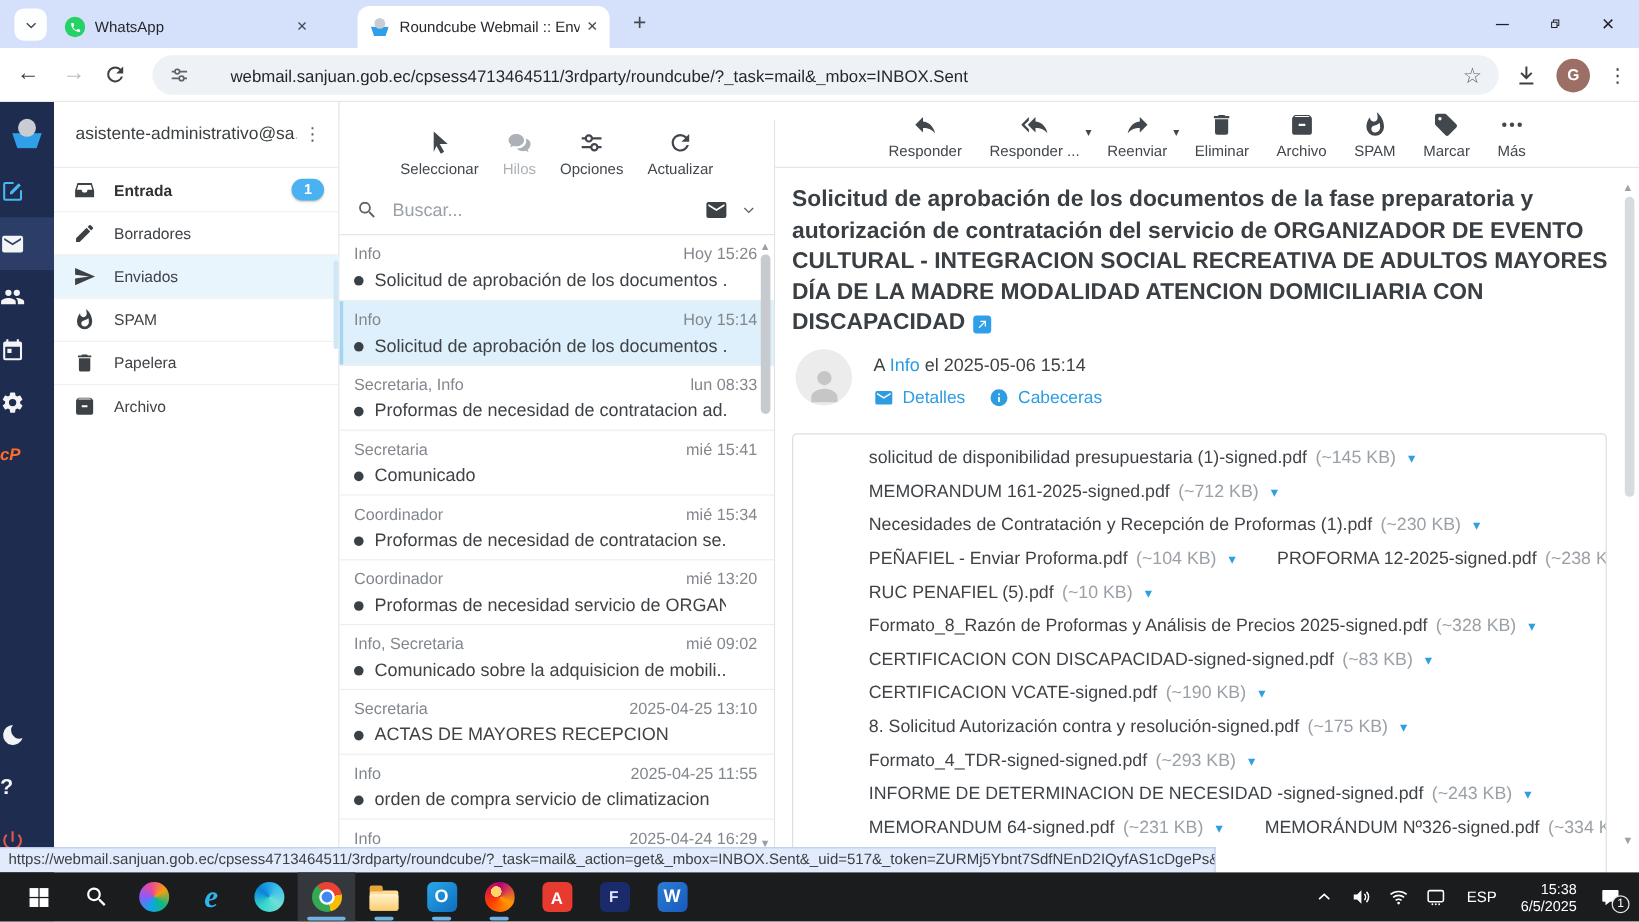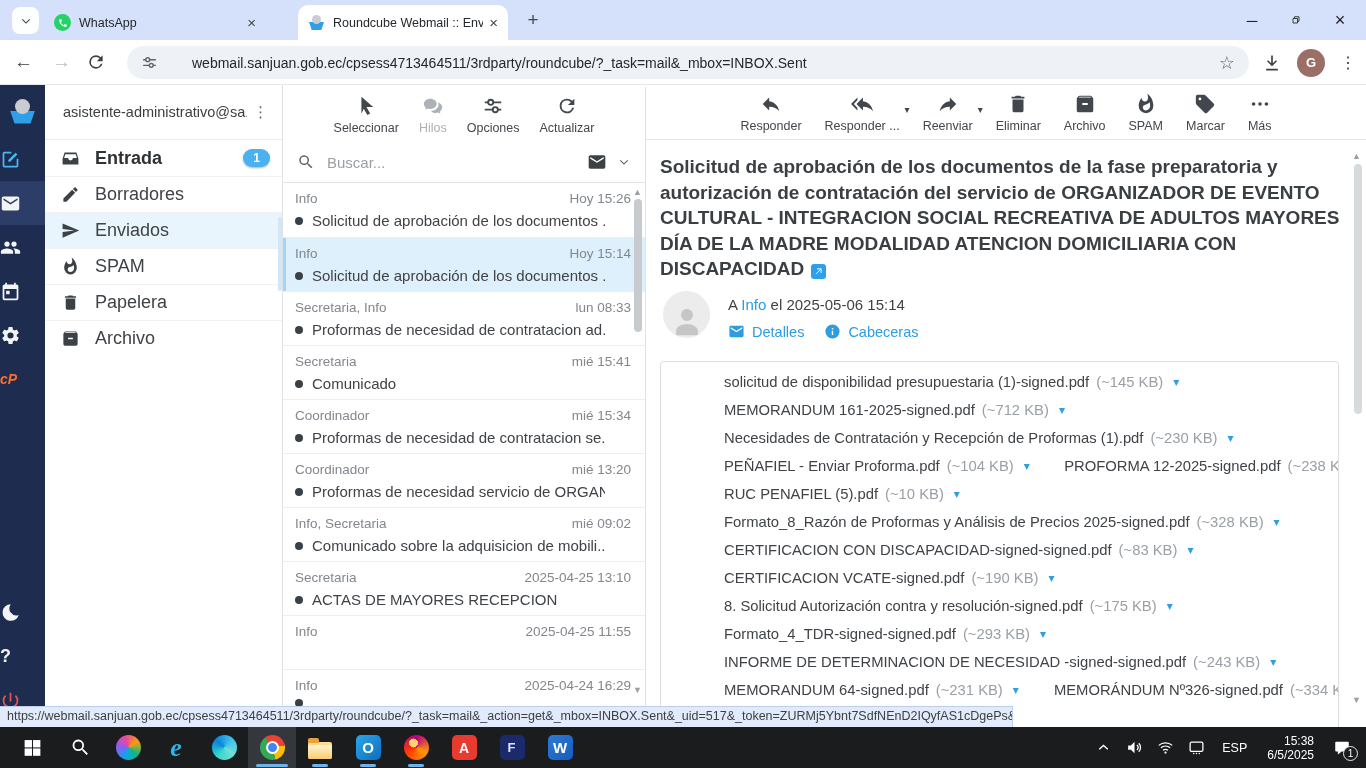--- a/index.html
+++ b/index.html
@@ -65,36 +65,36 @@
   
   .folders{position:absolute;left:45px;top:85px;width:238px;bottom:41px;background:#fff;border-right:1px solid #e2e2e2;box-sizing:border-box;}
   .acct{height:55px;display:flex;align-items:center;padding:0 8px 0 18px;border-bottom:1px solid #ececec;box-sizing:border-box;}
   .acct-name{flex:1;font-size:14.5px;color:#3c4043;white-space:nowrap;overflow:hidden;}
   .acct-kebab{color:#5f6368;font-size:15px;padding:0 6px;}
   .frow{height:36px;display:flex;align-items:center;padding:0 12px 0 16px;border-top:1px solid #f0f0f0;box-sizing:border-box;}
   .frow:first-child{border-top:none;}
   .frow.selected{background:#e9f5fd;}
   .ficon{width:19px;height:19px;color:#3c4145;margin-right:15px;flex:none;}
   .ficon svg{width:19px;height:19px;}
-  .flabel{flex:1;font-size:18px;color:#3f4347;white-space:nowrap;overflow:hidden;}
+  .flabel{flex:1;font-size:13px;color:#3f4347;white-space:nowrap;overflow:hidden;}
   .flabel.bold{font-weight:bold;color:#2e3235;}
   .fbadge{background:#4ab2f1;color:#fff;font-size:12px;font-weight:bold;border-radius:9px;padding:2px 10px;
     box-shadow:0 1px 2px rgba(0,0,0,.3);}
   .fscroll{position:absolute;right:0;top:132px;width:4px;height:74px;background:#cfe7f6;border-radius:2px;}
 
   
   .tbtn{position:relative;display:flex;flex-direction:column;align-items:center;color:#42474d;padding:0 4px;}
   .tbtn .ticon{width:22px;height:22px;}
   .tbtn .ticon svg{width:22px;height:22px;}
   .tbtn .tlabel{font-size:12.5px;margin-top:4px;white-space:nowrap;}
   .tbtn.disabled{color:#acb1b7;}
   .tbtn .tcaret{position:absolute;right:-6px;top:11px;font-size:10px;color:#42474d;}
 
   
-  .listcol{position:absolute;left:283px;top:87px;width:363px;bottom:0;background:#fff;border-right:1px solid #e2e2e2;box-sizing:border-box;}
+  .listcol{position:absolute;left:283px;top:100px;width:363px;bottom:0;background:#fff;border-right:1px solid #e2e2e2;box-sizing:border-box;}
   .ltoolbar{height:55px;display:flex;justify-content:center;gap:12px;padding-top:8px;box-sizing:border-box;}
   .searchrow{height:41px;border-bottom:1px solid #e4e4e4;display:flex;align-items:center;gap:10px;padding:0 14px;box-sizing:border-box;}
   .sicon{width:18px;height:18px;color:#5f6368;flex:none;}
   .search-input{flex:1;border:none;outline:none;font-size:15px;color:#24282c;background:transparent;font-family:inherit;min-width:0;}
   .search-input::placeholder{color:#9aa0a6;}
   .senv{width:20px;height:20px;color:#3c4145;flex:none;}
   .scaret{width:14px;height:14px;color:#5f6368;flex:none;}
   .mlist{position:relative;}
   .mrow{height:54px;padding:8px 14px 0 12px;border-top:1px solid #eceef0;box-sizing:border-box;position:relative;}
   .mrow:first-child{border-top:none;}
@@ -535,20 +535,25 @@
       <span class="msubj">ACTAS DE MAYORES RECEPCION</span>
 
     </div>
   </div>
 
   <div class="mrow">
     <div class="mline1">
       <span class="msender">Info</span>
       <span class="mdate">2025-04-25 11:55</span>
     </div>
+    <div class="mline2">
+      <span class="dot"></span>
+      <span class="msubj">orden de compra servicio de climatizacion</span>
+      <span class="clip"></span>
+    </div>
   </div>
 
   <div class="mrow">
     <div class="mline1">
       <span class="msender">Info</span>
       <span class="mdate">2025-04-24 16:29</span>
     </div>
     <div class="mline2">
       <span class="dot"></span>
       <span class="msubj"></span>

